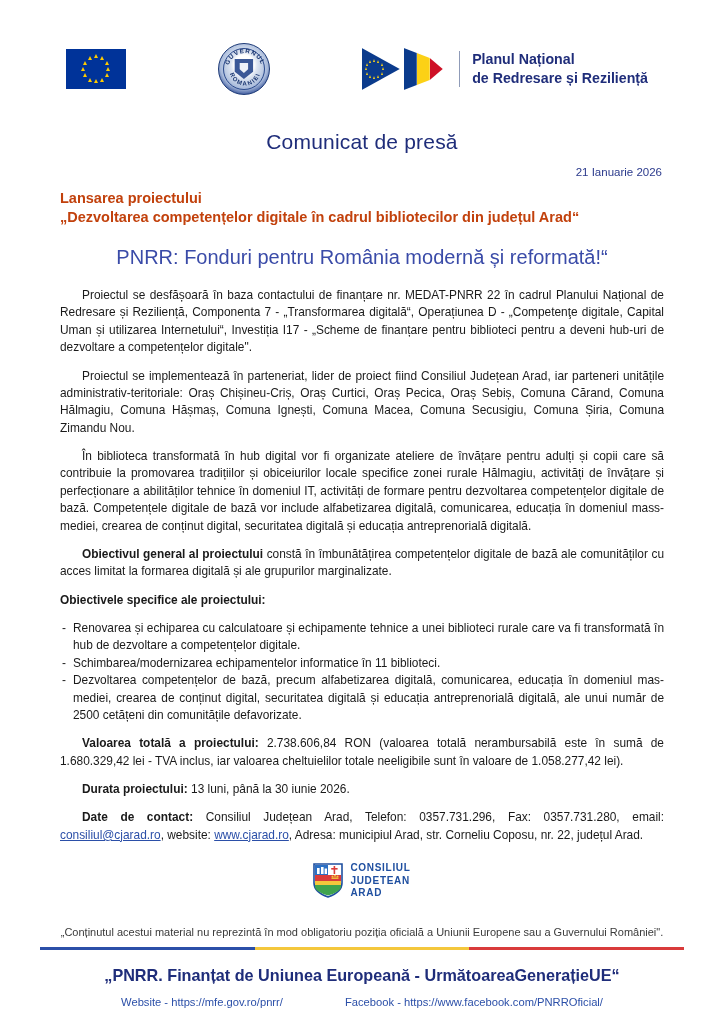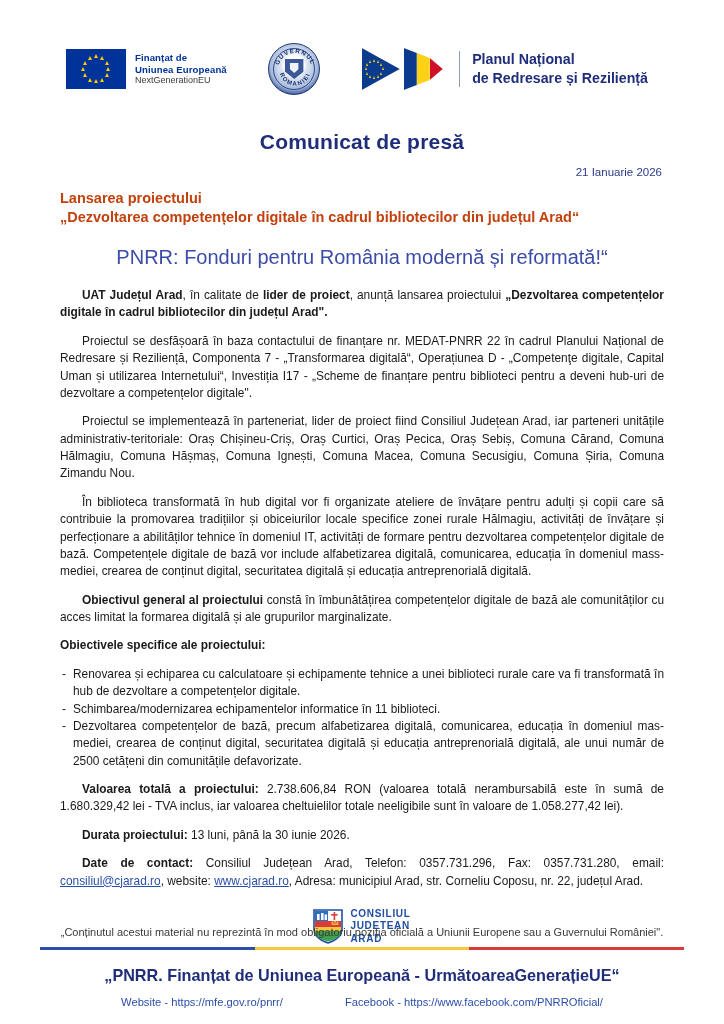--- a/index.html
+++ b/index.html
@@ -135,21 +135,21 @@
     font-size: 14.2px;
     line-height: 1.32;
     white-space: nowrap;
   }
 
   
   .main-title {
     text-align: center;
     color: #1F2D7A;
     font-size: 21px;
-    font-weight: bold;
+    font-weight: normal;
     margin-top: 30px;
     letter-spacing: .2px;
   }
   .date-line {
     text-align: right;
     color: #2B3A8C;
     font-size: 11.5px;
     margin-top: 12px;
     padding-right: 2px;
   }
@@ -287,25 +287,20 @@
           <div class="star" style="left: 40.4px; top: 17.9px;"></div>
           <div class="star" style="left: 38.7253px; top: 24.15px;"></div>
           <div class="star" style="left: 34.15px; top: 28.7253px;"></div>
           <div class="star" style="left: 27.9px; top: 30.4px;"></div>
           <div class="star" style="left: 21.65px; top: 28.7253px;"></div>
           <div class="star" style="left: 17.0747px; top: 24.15px;"></div>
           <div class="star" style="left: 15.4px; top: 17.9px;"></div>
           <div class="star" style="left: 17.0747px; top: 11.65px;"></div>
           <div class="star" style="left: 21.65px; top: 7.07468px;"></div>
         </div>
-      <div class="eu-text">
-        <div class="l1">Finanțat de</div>
-        <div class="l2">Uniunea Europeană</div>
-        <div class="l3">NextGenerationEU</div>
-      </div>
     </div>
 
     <div class="gov-seal">
       <div class="ring"></div>
       <svg viewBox="0 0 52 52" width="52" height="52" aria-hidden="true">
         <defs>
           <path id="arcTop" d="M 9,26 A 17,17 0 0 1 43,26"></path>
           <path id="arcBot" d="M 10.5,26 A 15.5,15.5 0 0 0 41.5,26"></path>
         </defs>
         <text font-size="6.2" font-family="Liberation Sans, sans-serif" font-weight="bold" fill="#16326e" letter-spacing="1.1">
@@ -354,21 +349,20 @@
 
   <div class="subtitle-block">
     <div class="subtitle-1">Lansarea proiectului</div>
     <div class="subtitle-2">„Dezvoltarea competențelor digitale în cadrul bibliotecilor din județul Arad“</div>
   </div>
 
   <div class="slogan">PNRR: Fonduri pentru România modernă și reformată!“</div>
 
   <div class="body-area">
 
-    <p class="para"><b>UAT Județul Arad</b><span>, în calitate de </span><b>lider de proiect</b><span>, anunță lansarea proiectului </span><b>„Dezvoltarea competențelor digitale în cadrul bibliotecilor din județul Arad".</b></p>
 
     <p class="para">Proiectul se desfășoară în baza contactului de finanțare nr. MEDAT-PNRR 22  în cadrul Planului Național de Redresare și Reziliență, Componenta 7 - „Transformarea digitală“, Operațiunea D - „Competenţe digitale, Capital Uman și utilizarea Internetului“, Investiția I17 - „Scheme de finanțare pentru biblioteci pentru a deveni hub-uri de dezvoltare a competențelor digitale".</p>
 
     <p class="para">Proiectul se implementează în parteneriat, lider de proiect fiind Consiliul Județean Arad, iar parteneri unitățile administrativ-teritoriale: Oraș Chișineu-Criș, Oraș Curtici, Oraș Pecica, Oraș Sebiș, Comuna Cărand, Comuna Hălmagiu, Comuna Hășmaș, Comuna Ignești, Comuna Macea, Comuna Secusigiu, Comuna Șiria, Comuna Zimandu Nou.</p>
 
 
     <p class="para">În biblioteca transformată în hub digital vor fi organizate ateliere de învățare pentru adulți și copii care să contribuie la promovarea tradițiilor și obiceiurilor locale specifice zonei rurale Hălmagiu, activități de învățare și perfecționare a abilităților tehnice în domeniul IT, activități de formare pentru dezvoltarea competențelor digitale de bază. Competențele digitale de bază vor include alfabetizarea digitală, comunicarea, educația în domeniul mass-mediei, crearea de conținut digital, securitatea digitală și educația antreprenorială digitală.</p>
 
     <p class="para"><b>Obiectivul general al proiectului</b><span> constă în îmbunătățirea competențelor digitale de bază ale comunităților cu acces limitat la formarea digitală și ale grupurilor marginalizate.</span></p>
 

